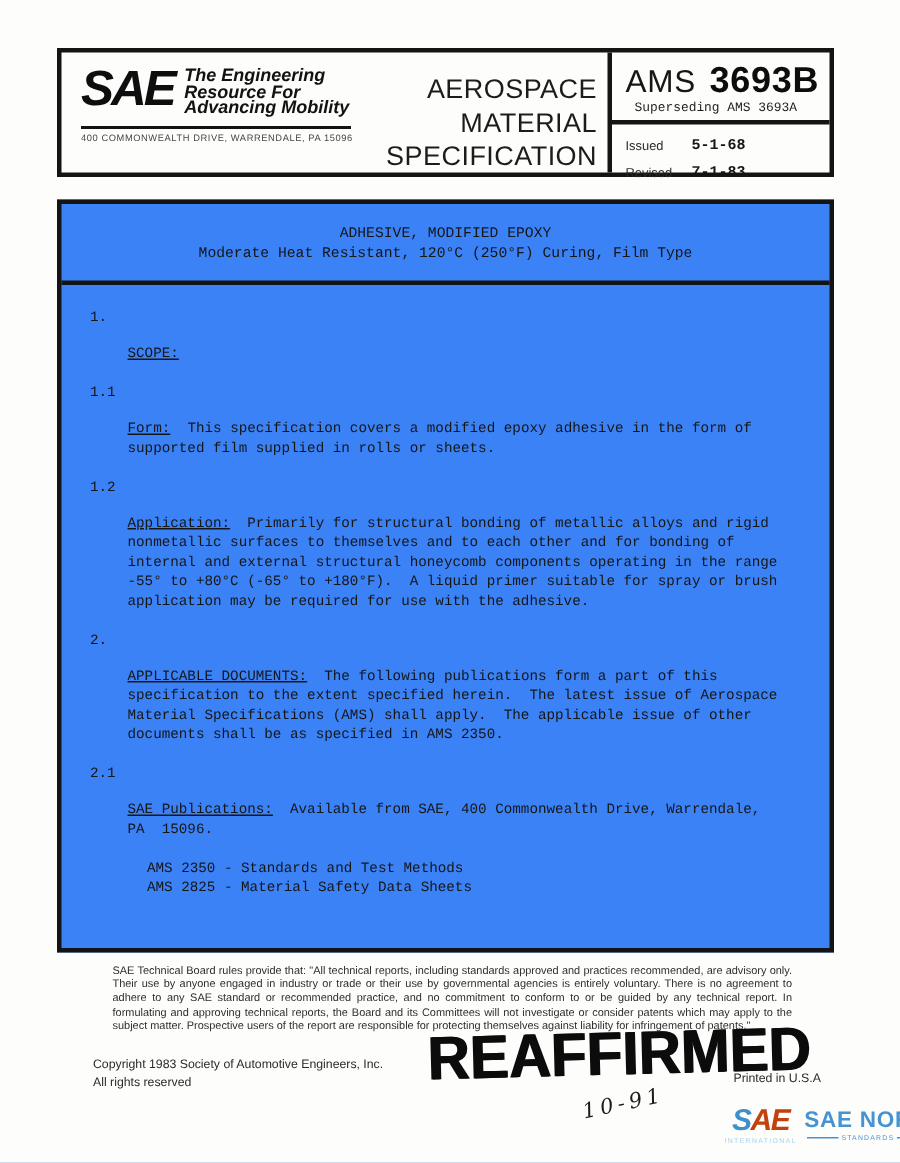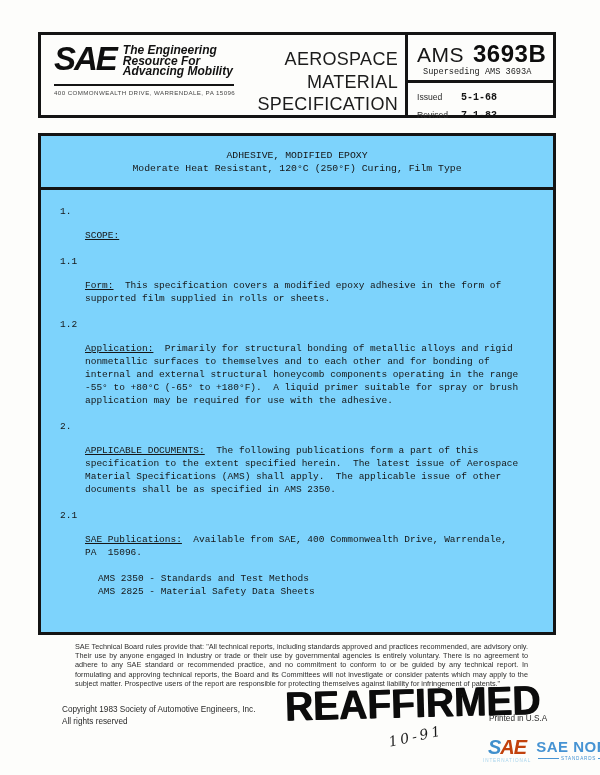--- a/index.html
+++ b/index.html
@@ -44,21 +44,21 @@
   .ams-number { font-size:24px; font-weight:bold; margin-left:9px; color:#0d0d0d; letter-spacing:0.5px; }
   .superseding { font-family:Liberation Mono, monospace; font-size:8.6px; margin-top:-1px; margin-left:6px; color:#1d1d1d; }
   .ams-bottom { padding:9px 6px 0 9px; }
   .date-row { display:flex; align-items:flex-start; margin-bottom:7px; }
   .date-label { width:44px; font-size:8.6px; color:#2c2c2c; }
   .date-val { font-family:"Liberation Mono", monospace; font-size:10px; font-weight:bold; color:#161616; }
 
   
   .main-box {
     position:absolute; left:38px; top:133px; width:518px; height:502px;
-    border:3px solid #141414; background:#7dd3fc;
+    border:3px solid #141414; background:#3b82f6;
   }
   .title-area { height:54px; border-bottom:3px solid #141414; text-align:center; padding-top:13px; }
   .title-line { font-family:"Liberation Mono", monospace; font-size:9.8px; line-height:13px; color:#151515; }
   .doc-body { padding:15px 20px 0 19px; font-family:"Liberation Mono", monospace; font-size:9.5px; line-height:13px; color:#161616; }
   .para { display:flex; margin-bottom:13px; }
   .num { width:25px; flex-shrink:0; }
   .para.wide .num { width:38px; }
   .txt { white-space:pre-wrap; width:446px;margin-top:24px; }
   .sec-label { text-decoration:underline; }
   .doclist { padding-left:38px; }

